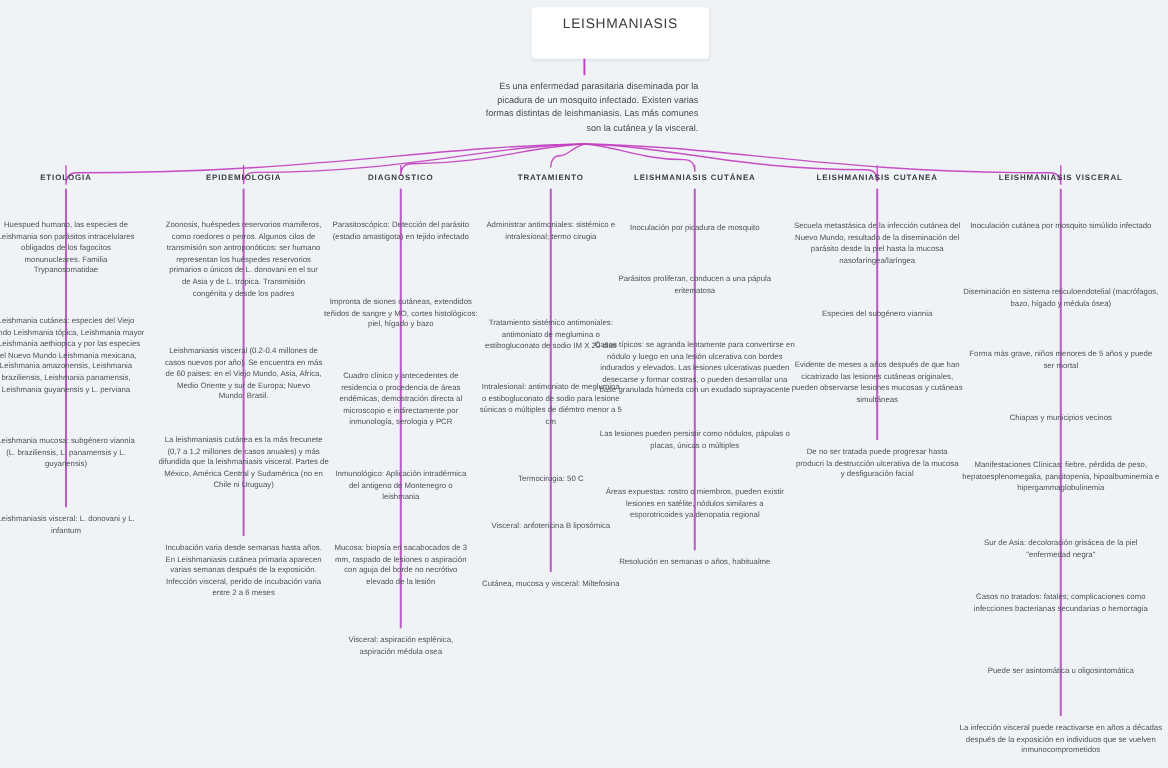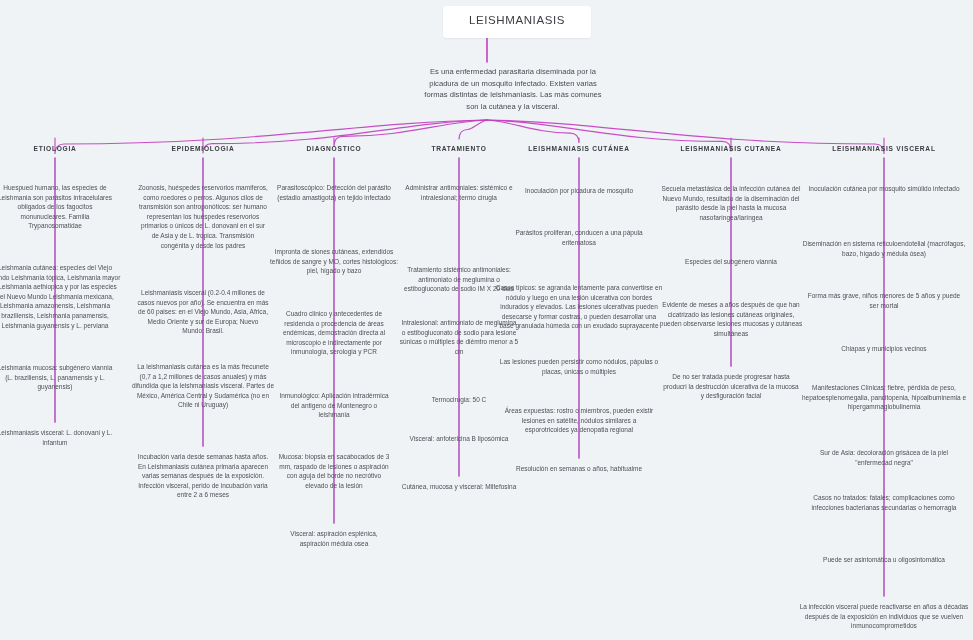--- a/index.html
+++ b/index.html
@@ -22,41 +22,40 @@
     width: 973px; height: 640px;
     pointer-events: none;
   }
 
   
   .root-card {
     position: absolute;
     left: 443px;
     top: 6px;
     width: 148px;
-    padding: 8px 4px 12px 4px;
+    padding: 8px 4px 23px 4px;
     background: #ffffff;
     border-radius: 3px;
     text-align: center;
     font-size: 11.5px;
     letter-spacing: 0.6px;
     color: #3b3b42;
     box-shadow: 0 1px 2px rgba(60,60,80,0.07);
   }
 
   
   .intro {
     position: absolute;
     left: 396px;
     top: 66px;
     width: 186px;
-    text-align: center;
+    text-align: right;
     font-size: 7.6px;
     line-height: 1.52;
     color: #4a4a52;
-    margin-left: 24px;
   }
 
   
   .branch-title {
     position: absolute;
     text-align: center;
     font-size: 6.6px;
     font-weight: bold;
     letter-spacing: 0.75px;
     color: #3a3a42;

